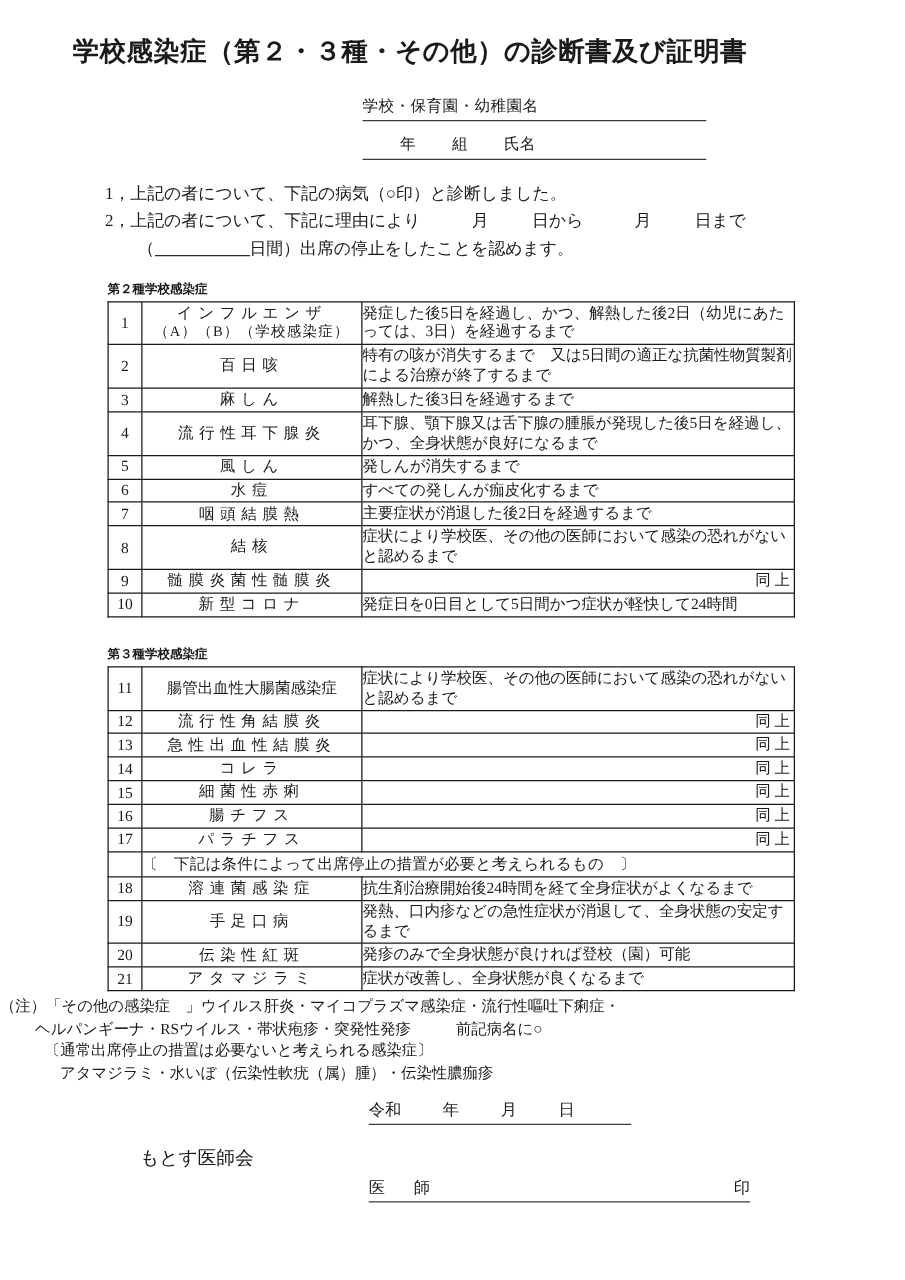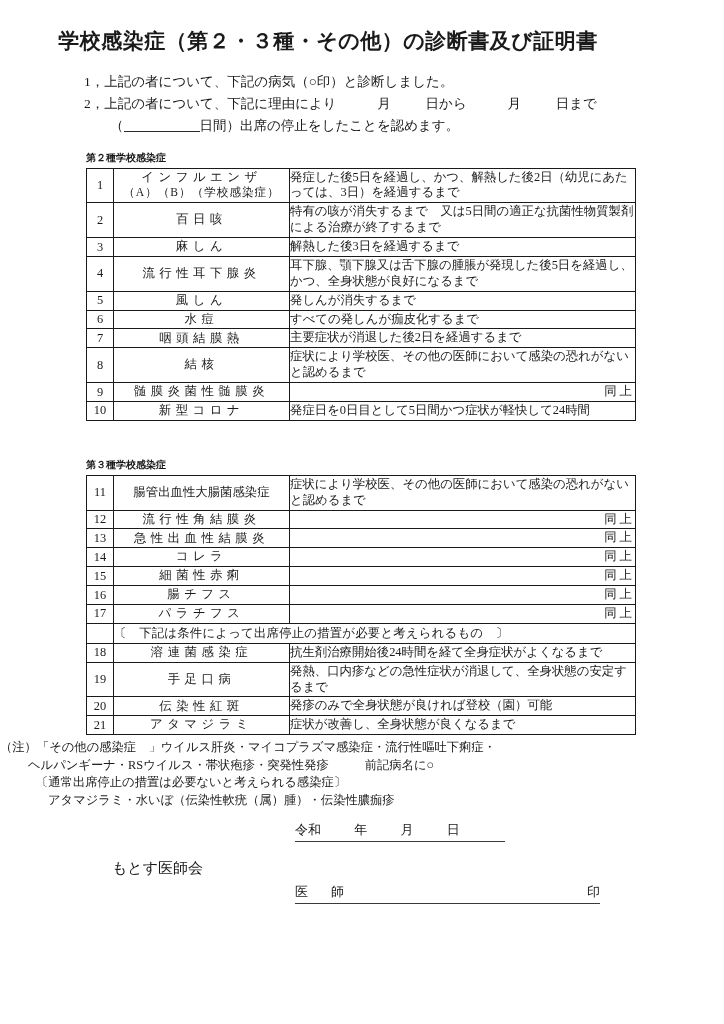--- a/index.html
+++ b/index.html
@@ -80,21 +80,21 @@
 
   
   .section-head {
     font-family: "Liberation Sans", "DejaVu Sans", sans-serif;
     font-weight: bold;
     font-size: 10px;
     padding-left: 86px;
     margin-top: 14px;
     margin-bottom: 3px;
   }
-  .section-head.second { margin-top: 37px; }
+  .section-head.second { margin-top: 22px; }
 
   
   .tbl-wrap { padding-left: 86px; }
   table.dz {
     border-collapse: collapse;
     width: 550px;
     table-layout: fixed;
     border: 1.6px solid #1a1a1a;
   }
   table.dz td {
@@ -180,20 +180,29 @@
   }
   .doctor-line .lbl { letter-spacing: 5px; }
 </style>
 </head>
 <body>
 
 <div class="page">
 
   <h1 class="doc-title">学校感染症（第２・３種・その他）の診断書及び証明書</h1>
 
+  <div class="school-block">
+    <div class="school-label">学校・保育園・幼稚園名</div>
+    <div class="rule-line"></div>
+    <div class="name-row">
+      <span>年</span>
+      <span>組</span>
+      <span>氏名</span>
+    </div>
+  </div>
 
   <div class="statements">
     <div>1，上記の者について、下記の病気（○印）と診断しました。</div>
     <div>
       <span>2，上記の者について、下記に理由により</span>
       <span class="blank-sm"></span>
       <span>月</span>
       <span class="blank-xs"></span>
       <span>日から</span>
       <span class="blank-sm"></span>

